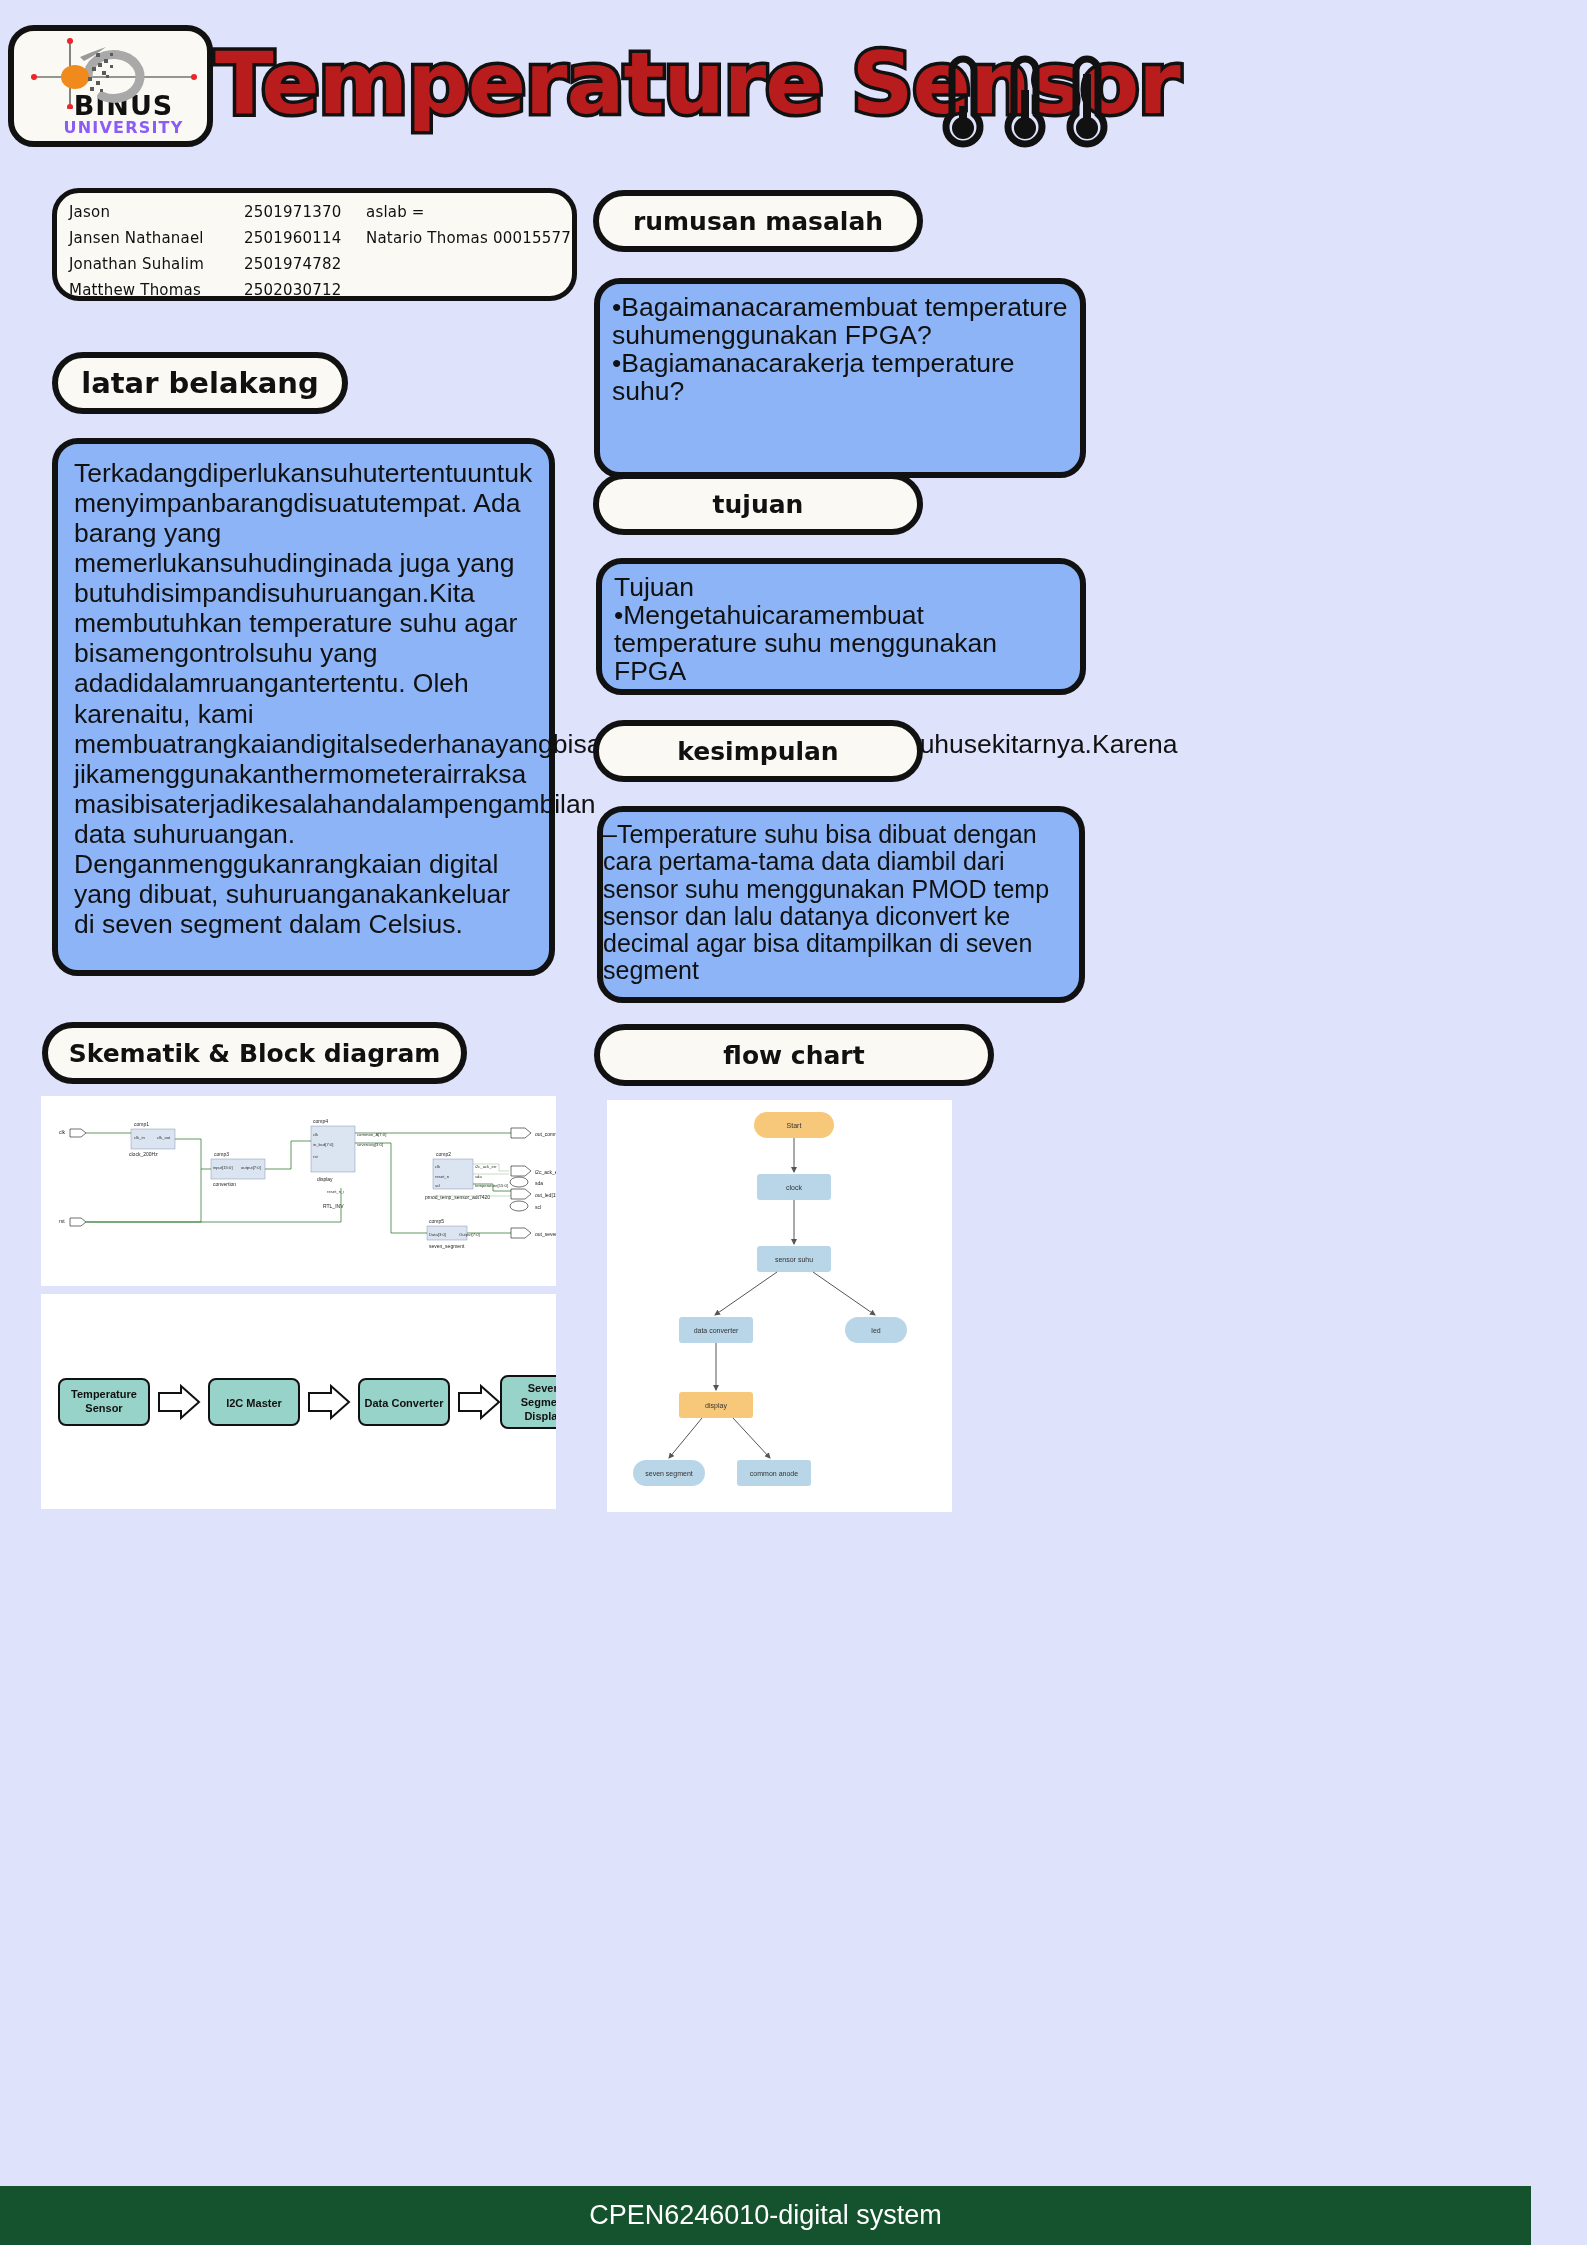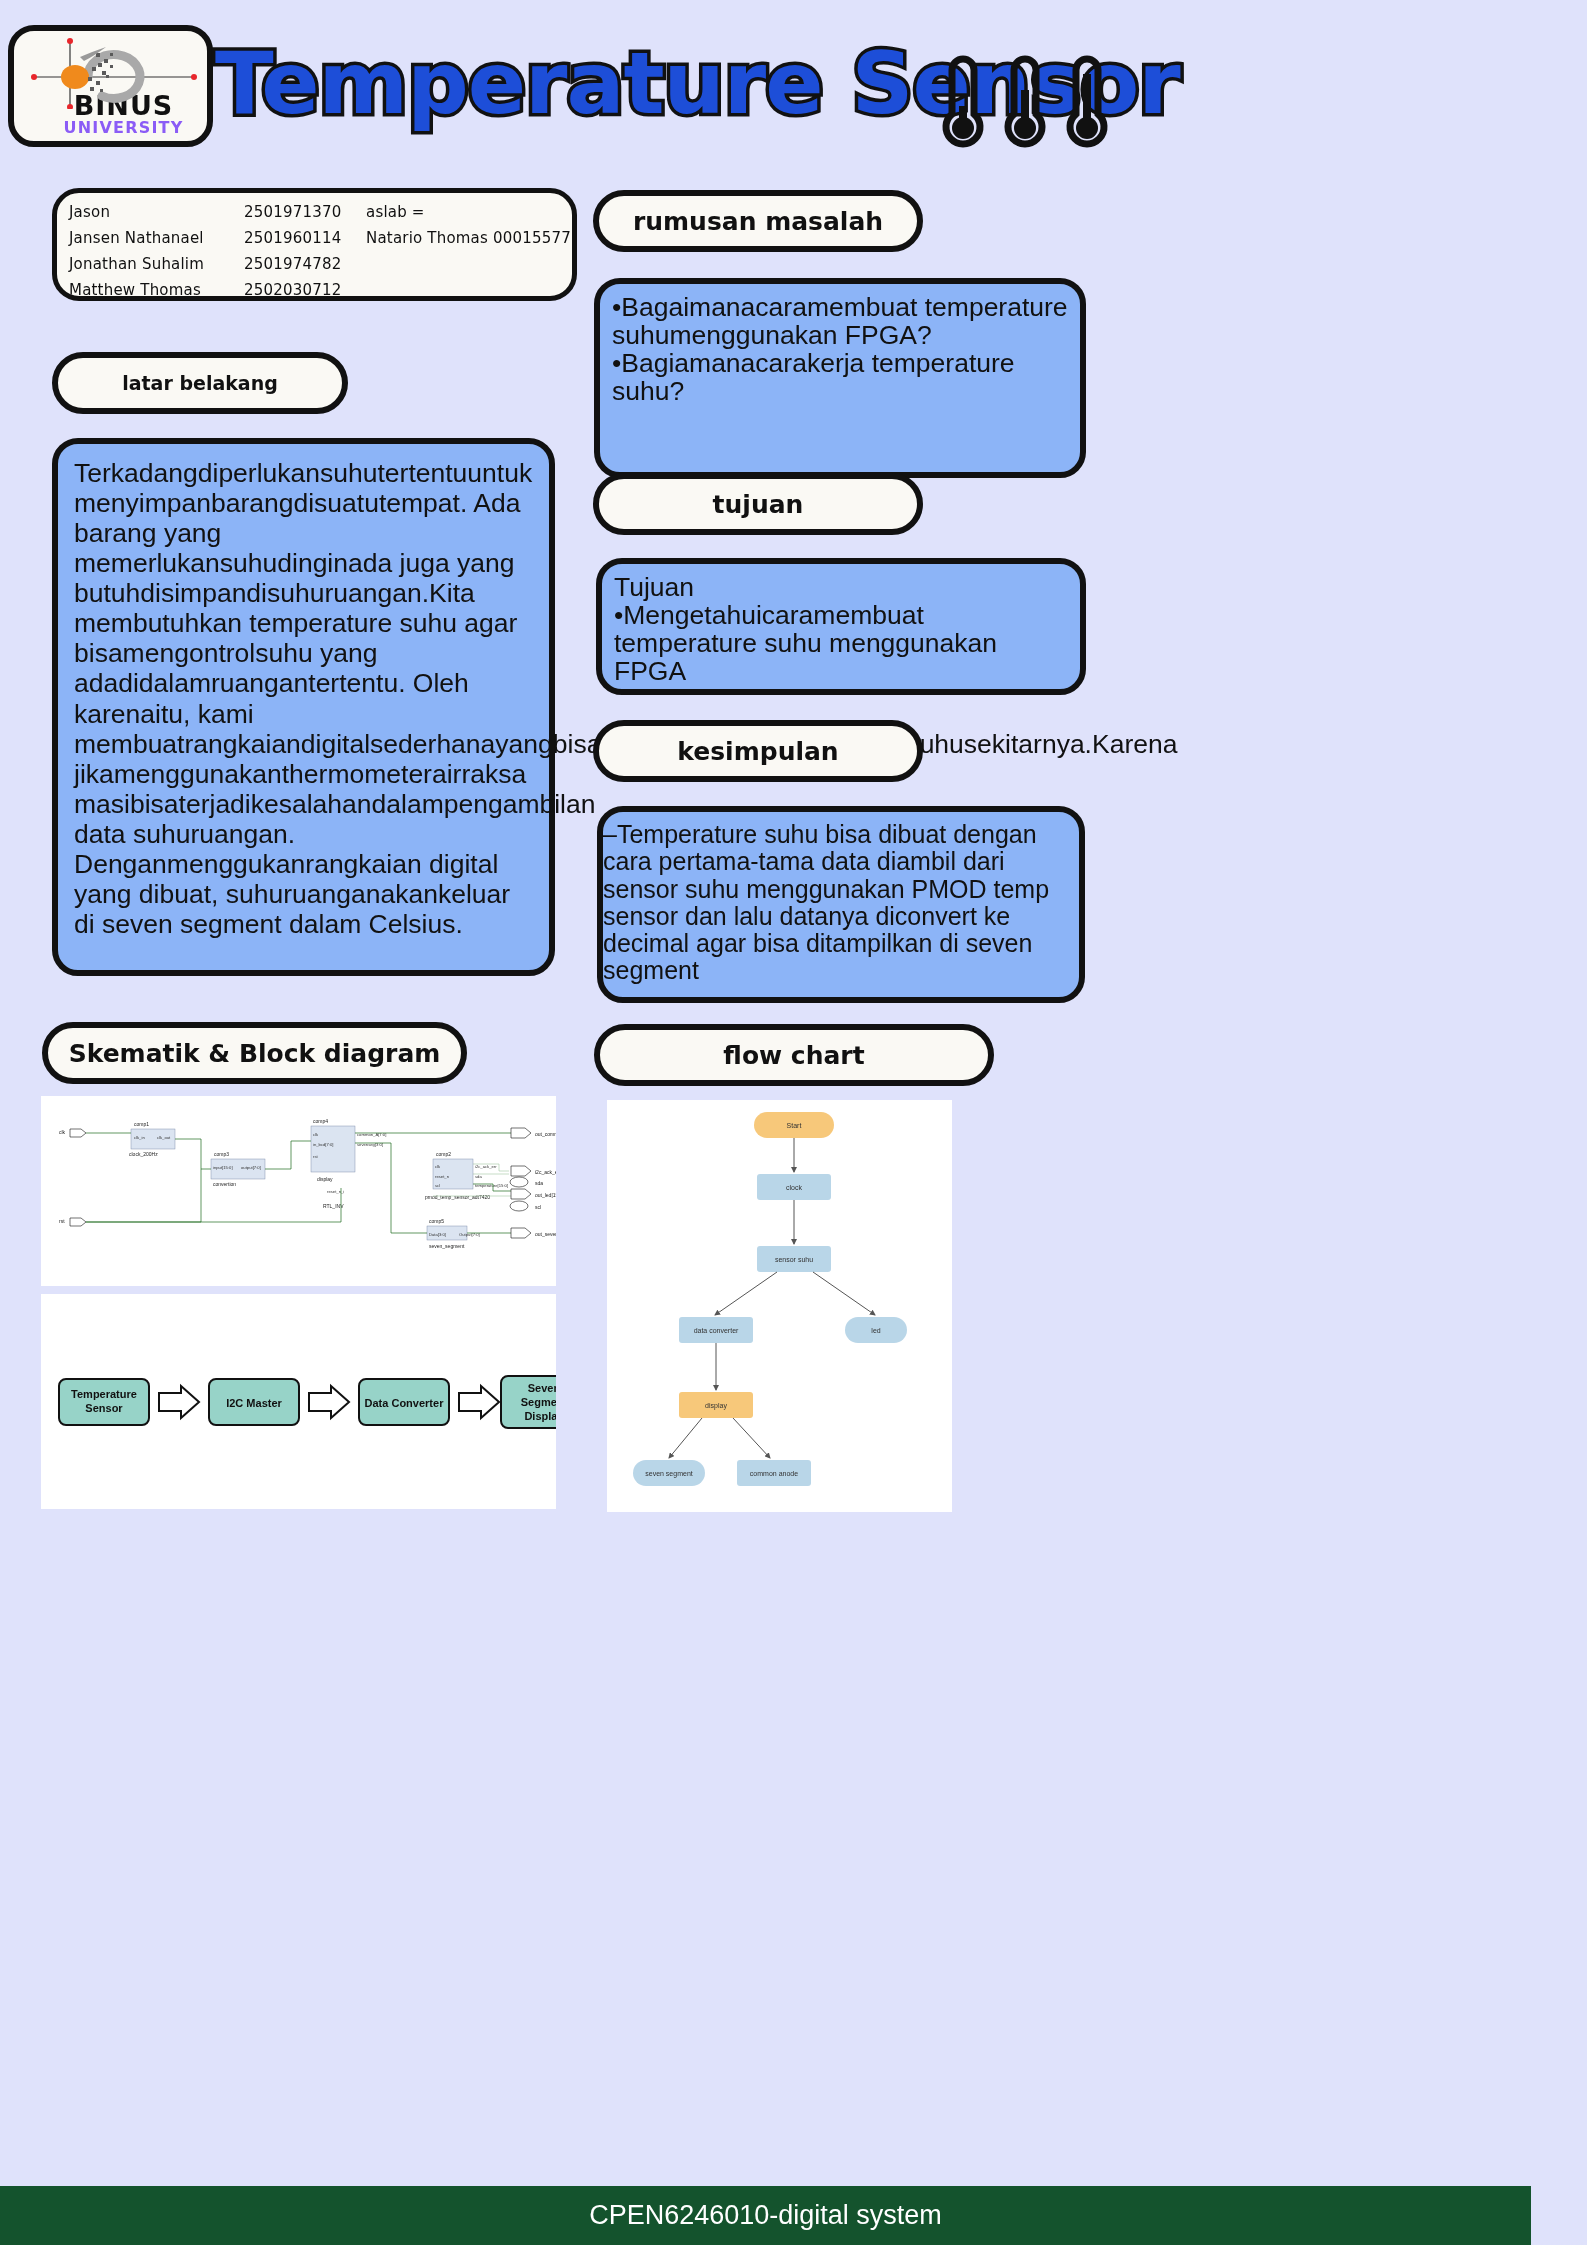--- a/index.html
+++ b/index.html
@@ -27,21 +27,21 @@
     color:#111; letter-spacing:1px; line-height:1; margin-left:26px;
   }
   .logo-text-univ {
     font-family:"DejaVu Sans", sans-serif; font-weight:bold; font-size:16px;
     color:#8b5cf6; letter-spacing:1.2px; line-height:1.15; margin-left:26px;text-align:center;
   }
   #poster-title {
     position:absolute; left:215px; top:33px;
     font-family:"DejaVu Sans", sans-serif;
     font-weight:bold; font-size:86px; letter-spacing:-1px;
-    color:#1d4ed8;
+    color:#b91c1c;
     -webkit-text-stroke: 7px #111;
     paint-order: stroke fill;
     white-space:nowrap;
     text-align:center;
   }
   #thermos { position:absolute; left:930px; top:30px; width:190px; height:122px; }
 
   
   .pill {
     background:#faf9f4; border:6px solid #111; border-radius:42px;
@@ -65,21 +65,21 @@
   .name-row { display:flex; align-items:baseline; height:26px; }
   .nm-name { width:175px; }
   .nm-nim  { width:122px; }
   .nm-extra{ white-space:nowrap; }
   .hand {
     font-family:"DejaVu Sans", sans-serif;
     font-size:15px; color:#111; letter-spacing:0.2px;
   }
 
   
-  #latar-pill { position:absolute; left:52px; top:352px; width:296px; height:62px; font-size:19px; }
+  #latar-pill { position:absolute; left:52px; top:352px; width:296px; height:62px; font-size:29px; }
   #latar-box {
     position:absolute; left:52px; top:438px; width:503px; height:538px;
     padding:14px 16px; font-size:26.5px; line-height:1.135;
   }
 
   #skema-pill { position:absolute; left:42px; top:1022px; width:425px; height:62px; font-size:25px; }
   #schematic-img {
     position:absolute; left:41px; top:1096px; width:515px; height:190px;
     background:#fff;
   }

